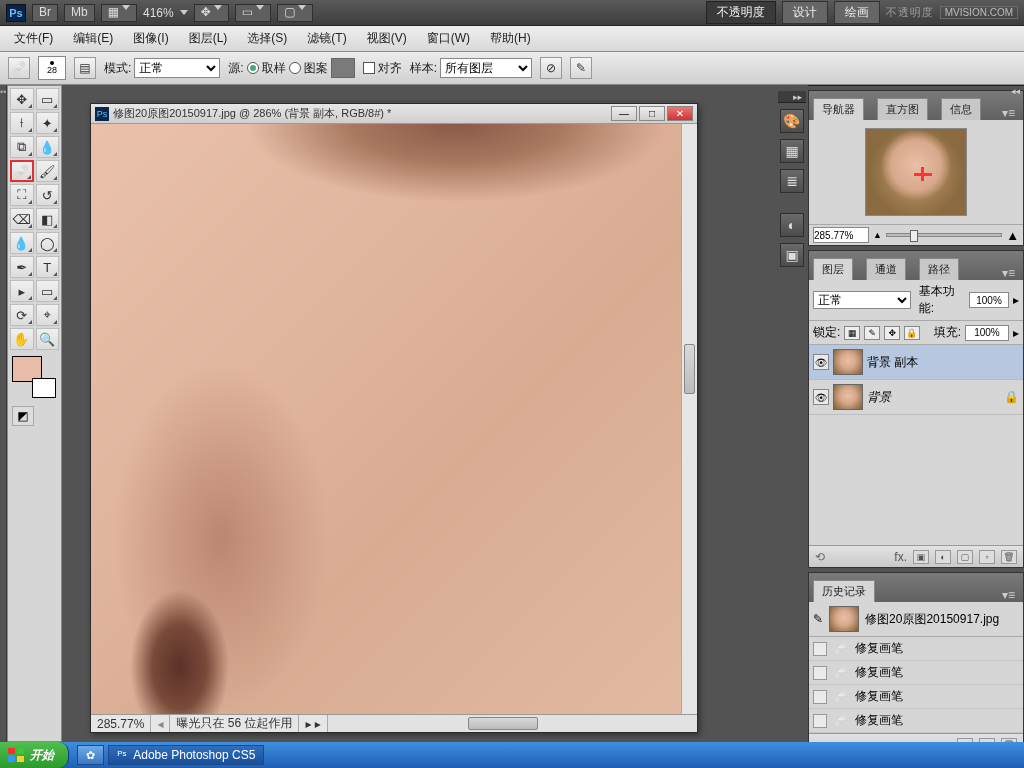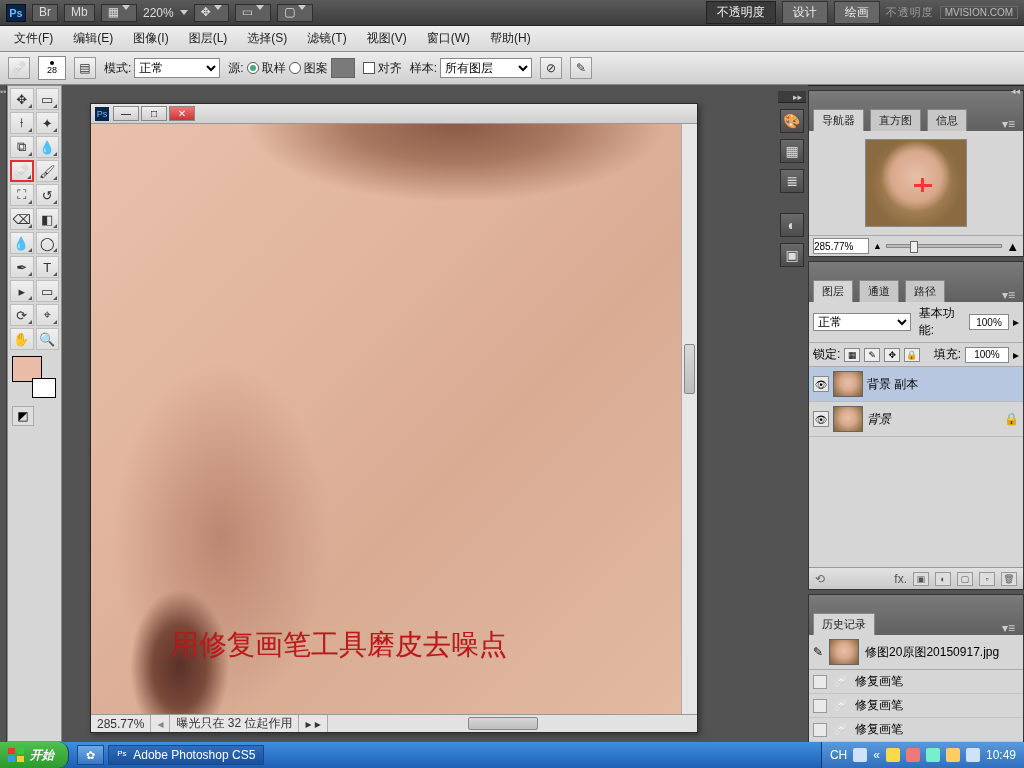--- a/index.html
+++ b/index.html
@@ -73,21 +73,21 @@
 .statusbar .cell { padding:0 6px; border-right:1px solid #aaa; height:100%; display:flex; align-items:center;}
 .hscroll { flex:1; background:#e2e2e2; position:relative; height:100%;}
 .hscroll .thumb { position:absolute; top:2px; bottom:2px; left:140px; width:70px; background:linear-gradient(#d8d8d8,#bcbcbc); border:1px solid #888; border-radius:2px;}
 
 
 .rightdock { width: 246px; display:flex; gap:2px; }
 .dockset { width:28px; display:flex; flex-direction:column; gap:6px; align-items:center; padding-top:6px;}
 .dockbtn { width:24px; height:24px; background:linear-gradient(#6a6a6a,#4c4c4c); border:1px solid #2e2e2e; color:#ddd; display:flex; align-items:center; justify-content:center; font-size:14px;}
 .panels { flex:1; display:flex; flex-direction:column; gap:4px; }
 .panel { background:#d6d6d6; border:1px solid #333; }
-.tabs { height:40px; background:linear-gradient(#7a7a7a,#616161); display:flex; align-items:flex-end; padding:0 4px; gap:6px;}
+.tabs { height:29px; background:linear-gradient(#7a7a7a,#616161); display:flex; align-items:flex-end; padding:0 4px; gap:13px;}
 .tab { padding:3px 8px; background:#c7c7c7; border:1px solid #888; border-bottom:none; color:#222; font-size:11px;}
 .tab.active { background:#d6d6d6; }
 .tabs .menu { margin-left:auto; color:#ccc; padding:0 4px; cursor:default;}
 .panel-body { padding:4px; }
 
 .nav-thumb { width:102px; height:88px; margin:4px auto; background:
   radial-gradient(circle at 50% 42%, #e8c0a8 0%, #d8a88c 35%, transparent 50%),
   radial-gradient(circle at 50% 50%, #c9a070 0%, #8a6a40 70%);
   border:1px solid #888; position:relative;}
 .nav-thumb .marker { position:absolute; top:38px; left:48px; width:18px; height:14px; }
@@ -145,21 +145,21 @@
 
 <div class="appbar">
   <div class="ps-icon">Ps</div>
   <div class="chip">
       <span>Br</span>
     </div>
   <div class="chip">
       <span>Mb</span>
     </div>
   <div class="chip">▦ <span class="tri"></span></div>
-  <div class="zoom">220%</div>
+  <div class="zoom">416%</div>
   <span class="tri"></span>
   <div class="chip">✥ <span class="tri"></span></div>
   <div class="chip">▭ <span class="tri"></span></div>
   <div class="chip">▢ <span class="tri"></span></div>
   <div class="spacer"></div>
   <div class="workspace active">不透明度</div>
   <div class="workspace">设计</div>
   <div class="workspace">绘画</div>
   <div class="brand">不透明度</div>
   <div class="badge">MVISION.COM</div>
@@ -266,39 +266,39 @@
       <div class="fg"></div>
       <div class="bg"></div>
     </div>
     <div class="qm">◩</div>
   </div>
 
   <div class="docwrap">
     <div class="doc">
       <div class="titlebar">
         <div class="ps-mini">Ps</div>
+        <div class="ttl">修图20原图20150917.jpg @ 286% (背景 副本, RGB/8#) *</div>
         <div class="winbtns">
           <div class="winbtn">—</div>
           <div class="winbtn">□</div>
           <div class="winbtn close">✕</div>
         </div>
       </div>
       <div class="canvas-area">
         <div class="canvas">
           <div class="skin"></div>
-          <div class="annot">用修复画笔工具磨皮去噪点</div>
         </div>
         <div class="vscroll">
             <div class="thumb"></div>
           </div>
       </div>
       <div class="statusbar">
         <div class="cell">285.77%</div>
         <div class="cell" style="color:#888;">◂</div>
-        <div class="cell">曝光只在 32 位起作用</div>
+        <div class="cell">曝光只在 56 位起作用</div>
         <div class="cell">▸ ▸</div>
         <div class="hscroll">
             <div class="thumb"></div>
           </div>
       </div>
     </div>
   </div>
 
   <div class="rightdock">
     <div class="dockset">
@@ -436,24 +436,13 @@
   <div class="startbtn">
     <span class="flag"></span>
     <span>开始</span>
   </div>
   <div style="width:6px;"></div>
   <div class="task">✿</div>
   <div class="task active">
     <span class="ps-mini" style="width:12px;height:12px;font-size:8px;">Ps</span>
     <span>Adobe Photoshop CS5</span>
   </div>
-  <div class="tray">
-    <span>CH</span>
-    <span class="ti"></span>
-    <span>«</span>
-    <span class="ti" style="background:#f7d94c;"></span>
-    <span class="ti" style="background:#e77;"></span>
-    <span class="ti" style="background:#7ec;"></span>
-    <span class="ti" style="background:#fc6;"></span>
-    <span class="ti" style="background:#cfe3f8;"></span>
-    <span>10:49</span>
-  </div>
 </div>
 
 </body></html>

